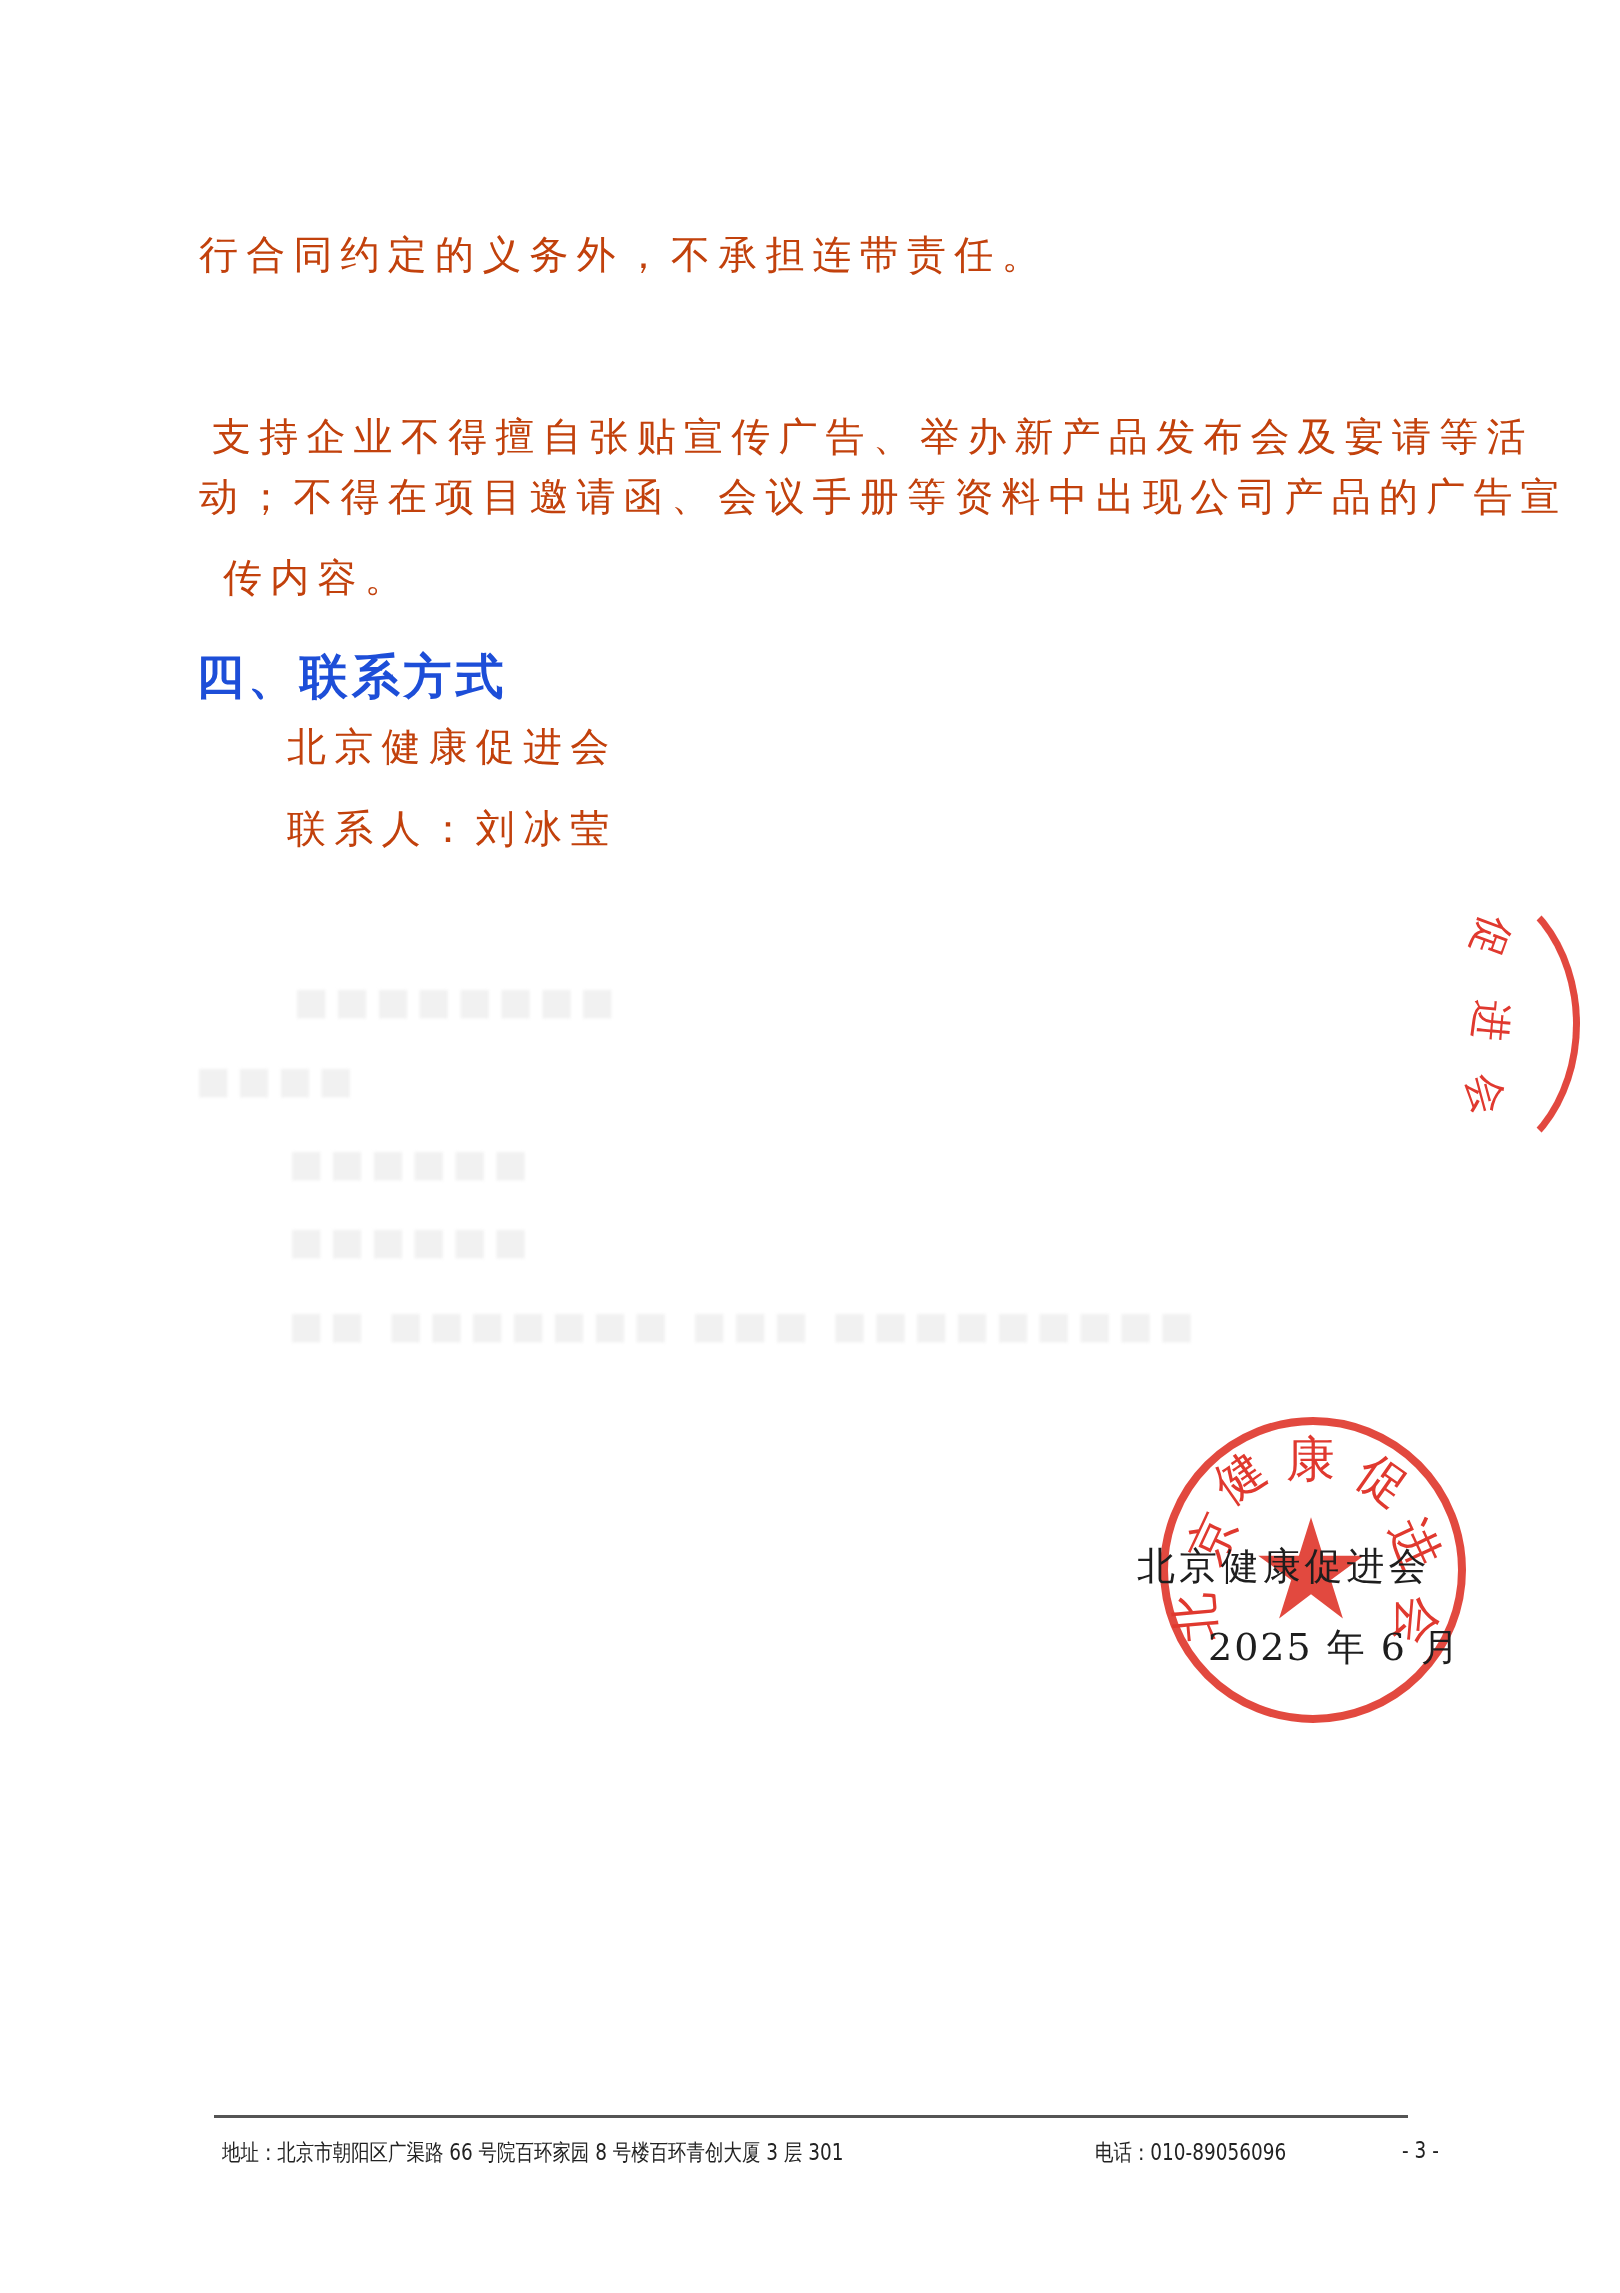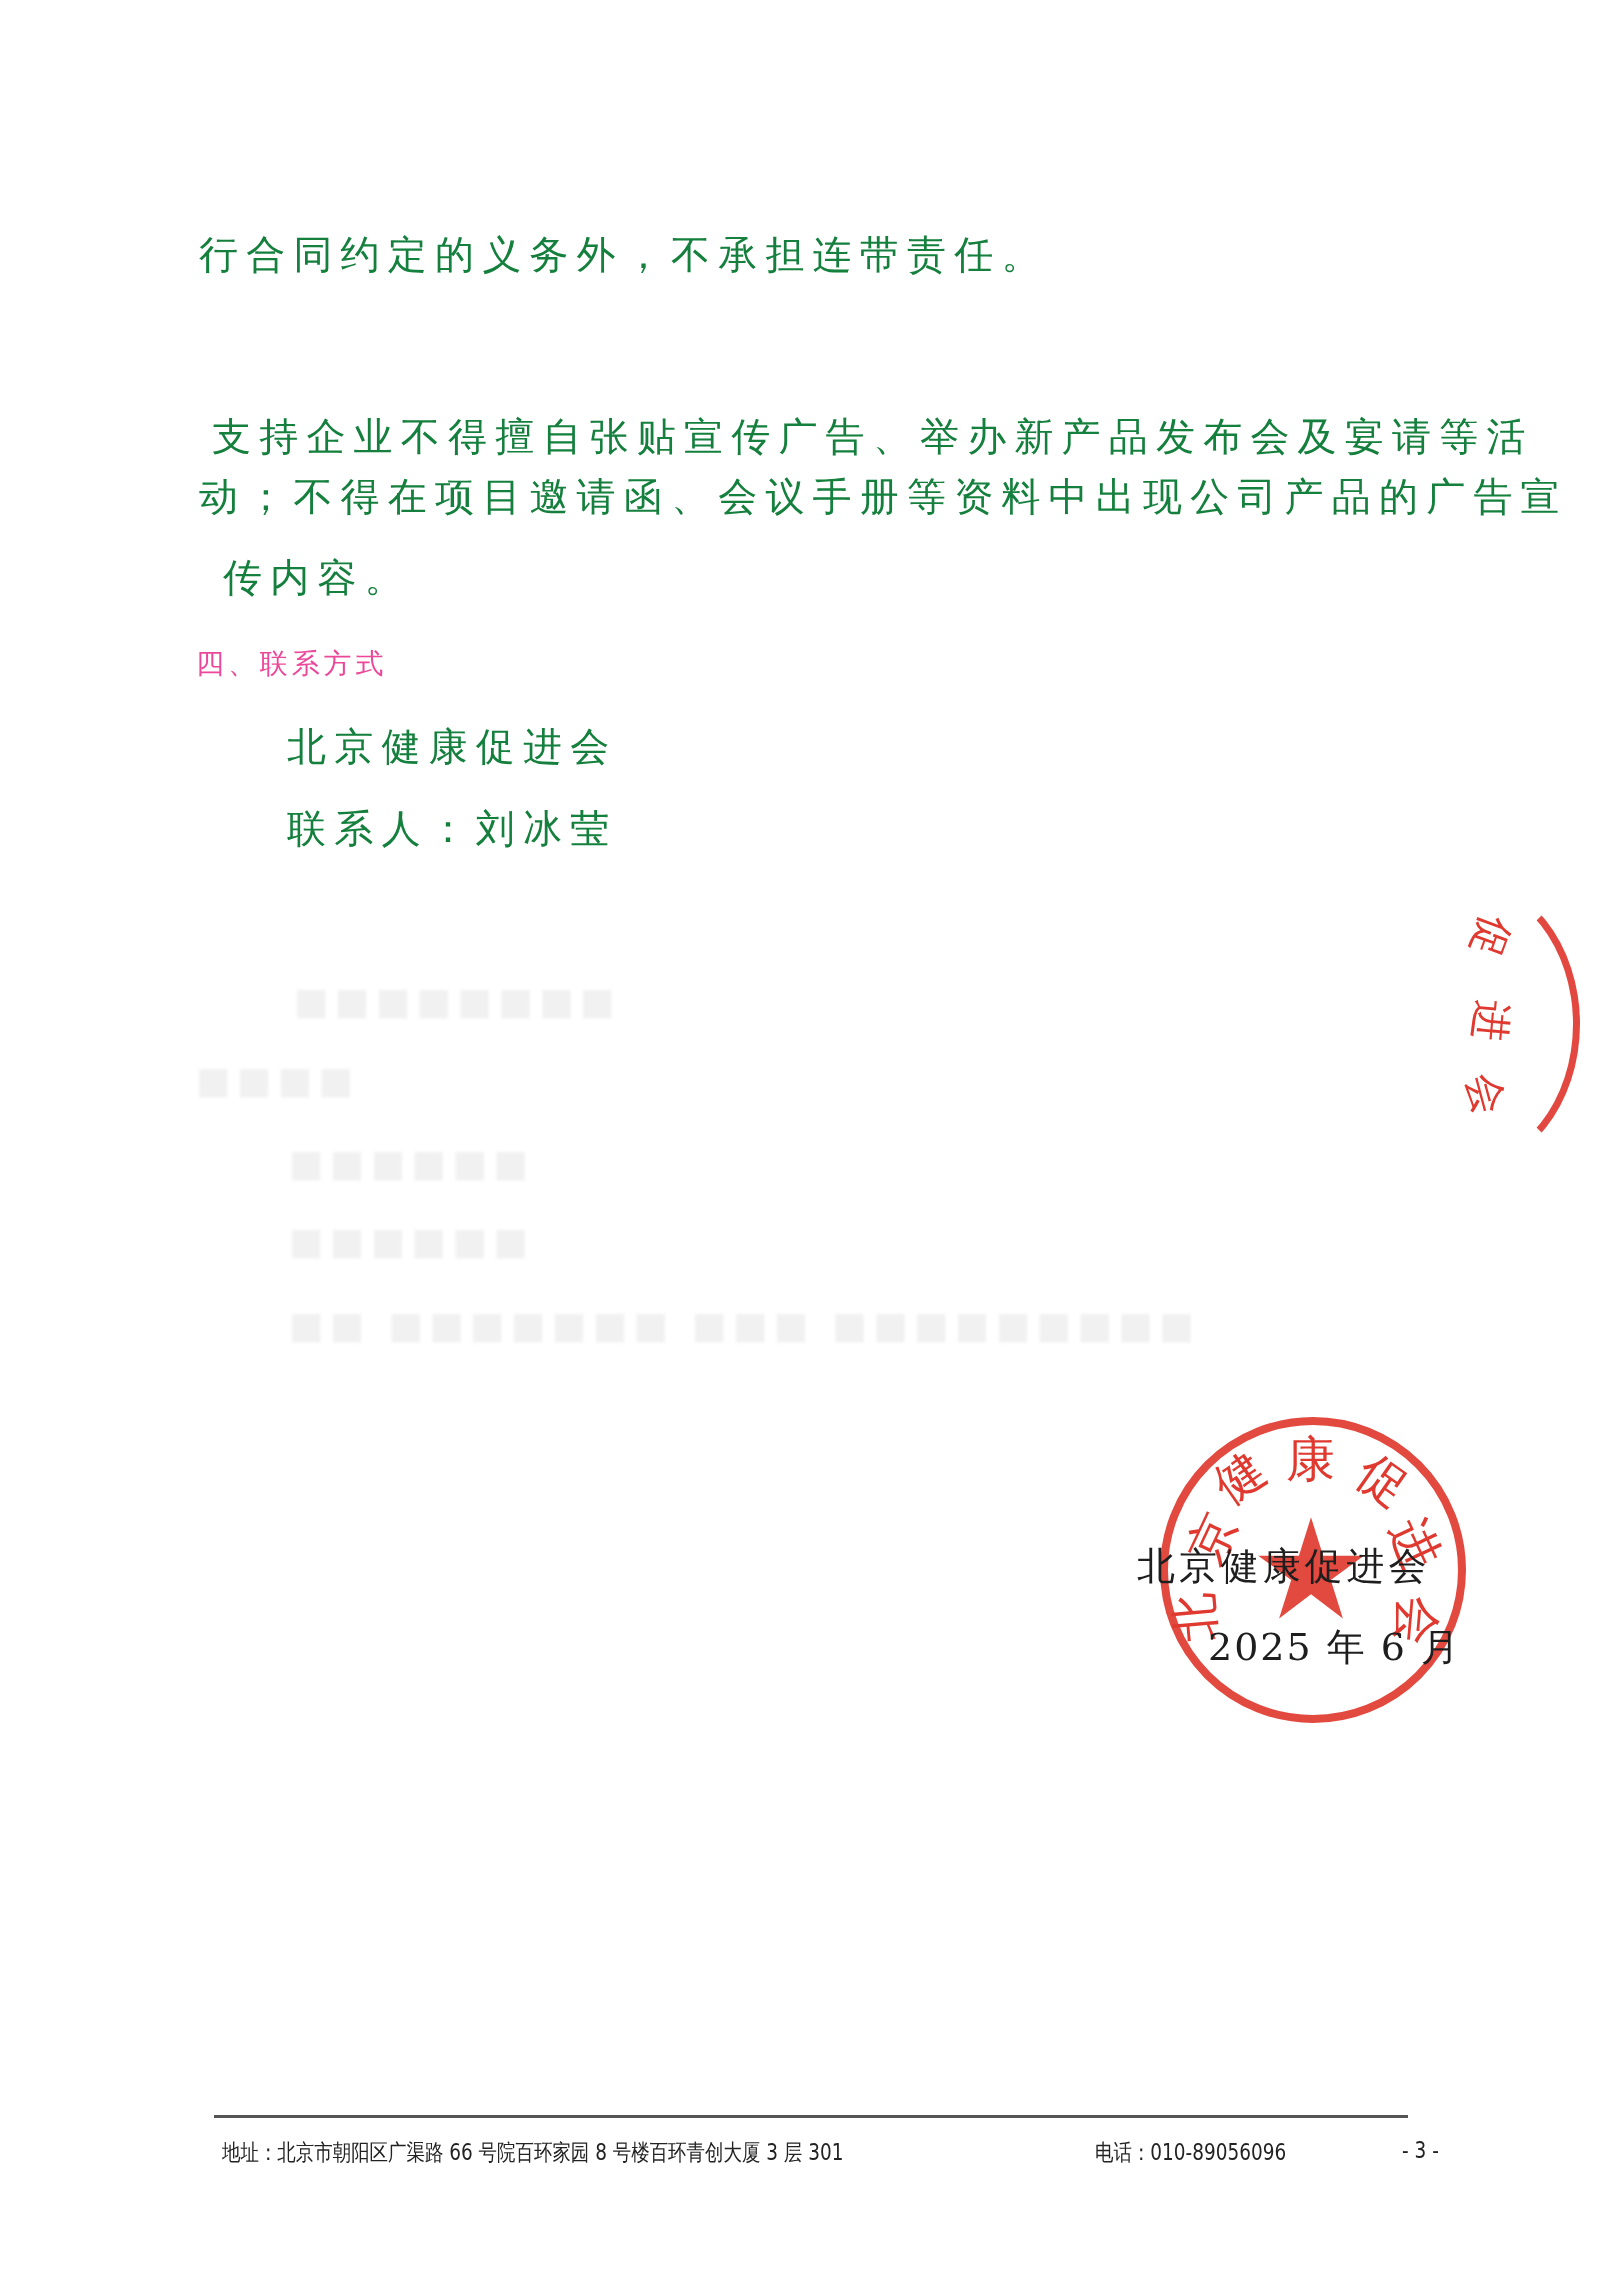--- a/index.html
+++ b/index.html
@@ -1,19 +1,19 @@
 <!DOCTYPE html>
 <html><head>
 <meta charset="utf-8">
 <style>
   html, body { margin: 0; padding: 0; background: #ffffff; }
   body { width: 1620px; height: 2294px; position: relative; overflow: hidden; font-family: "DejaVu Serif", "Liberation Serif", serif; color: #222; }
   .page { position: absolute; left: 0; top: 0; width: 1620px; height: 2294px; background: #fff; }
-  .line { position: absolute; font-size: 39px; letter-spacing: 8.2px; white-space: nowrap; color: #15803d; line-height: 1; }
-  .heading { position: absolute; font-family: "DejaVu Sans", "Liberation Sans", sans-serif; font-weight: normal; font-size: 28px; letter-spacing: 3.9px; white-space: nowrap; color: #ec4899; }
+  .line { position: absolute; font-size: 39px; letter-spacing: 8.2px; white-space: nowrap; color: #c2410c; line-height: 1; }
+  .heading { position: absolute; font-family: "DejaVu Sans", "Liberation Sans", sans-serif; font-weight: bold; font-size: 48px; letter-spacing: 3.9px; white-space: nowrap; color: #1d4ed8; }
   .ghost { position: absolute; font-size: 37px; letter-spacing: 5.9px; white-space: nowrap; color: #f1f1f1; filter: blur(1.6px); }
   .seal { position: absolute; border: 6.9px solid #e0392f; border-radius: 50%; box-sizing: border-box; color: #e0392f; opacity: 0.92; }
   .seal-char { position: absolute; font-family: "DejaVu Serif", serif; color: #e0392f; font-size: 49px; line-height: 1; }
   .sign { position: absolute; font-size: 38px; letter-spacing: 3.9px; white-space: nowrap; color: #1e1e1e; }
   .footer-rule { position: absolute; left: 214px; top: 2115px; width: 1194px; height: 2.9px; background: #555; }
   .footer { position: absolute; top: 2137px; font-family: "DejaVu Sans", "Liberation Sans", sans-serif; font-size: 22.5px; color: #222; white-space: nowrap; transform: scaleX(0.82); transform-origin: left top; }
 </style>
 </head>
 <body>
 

